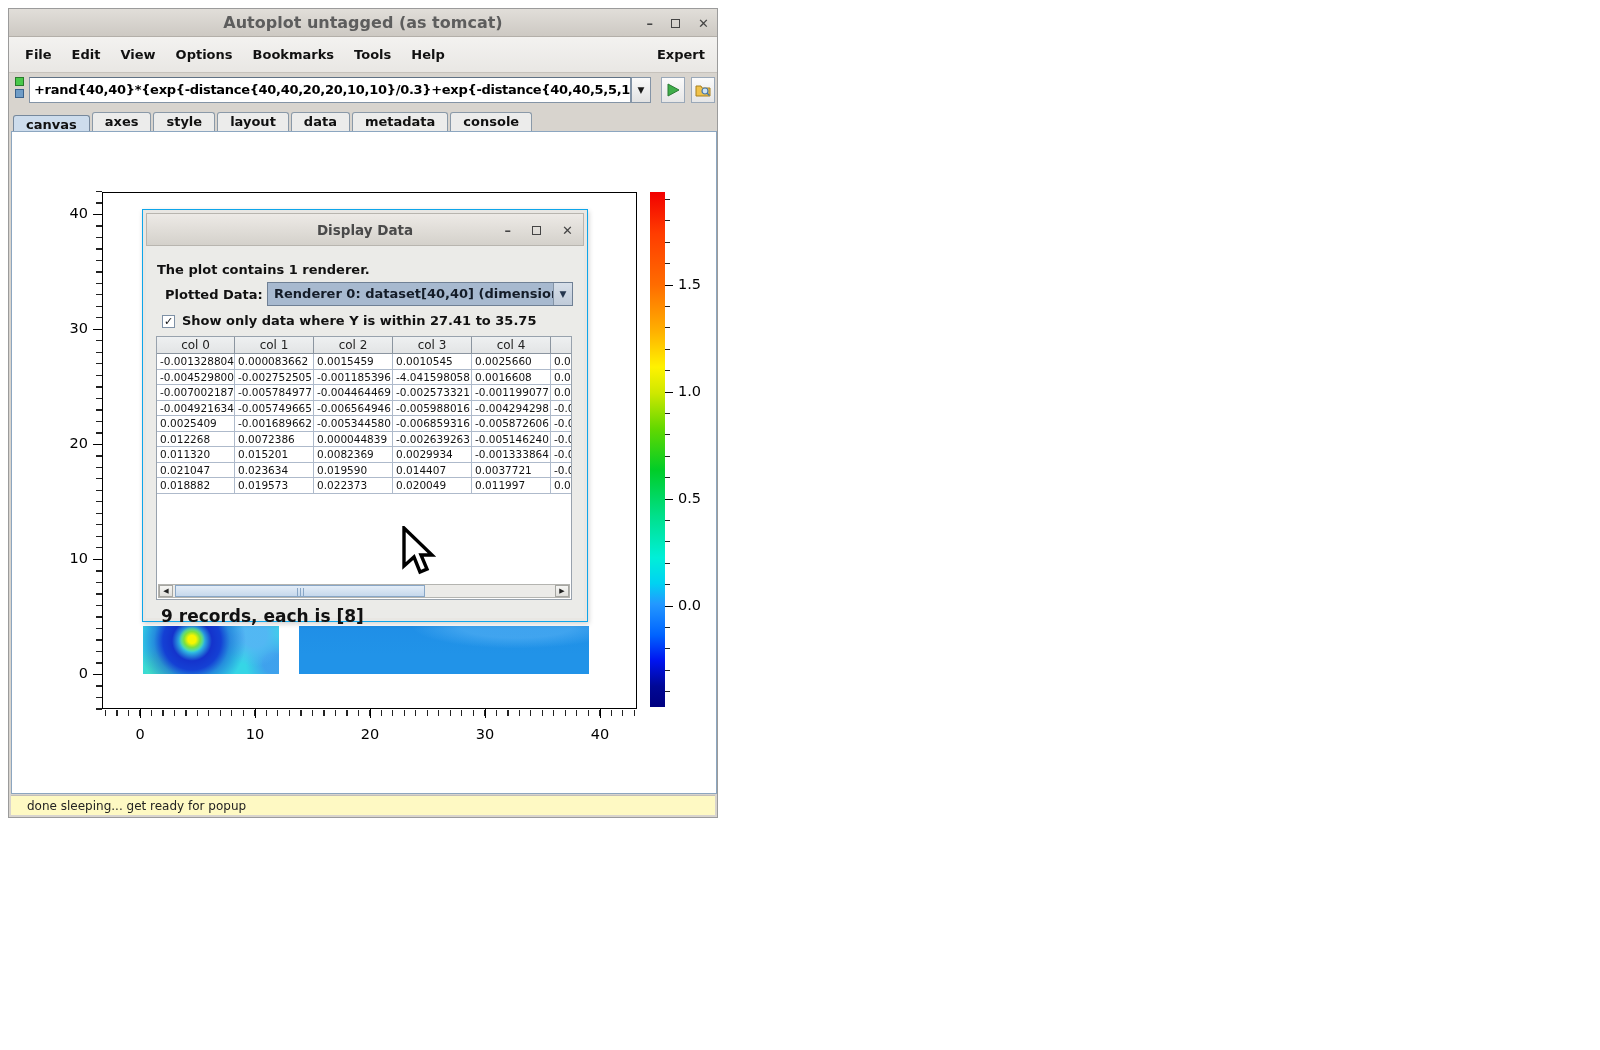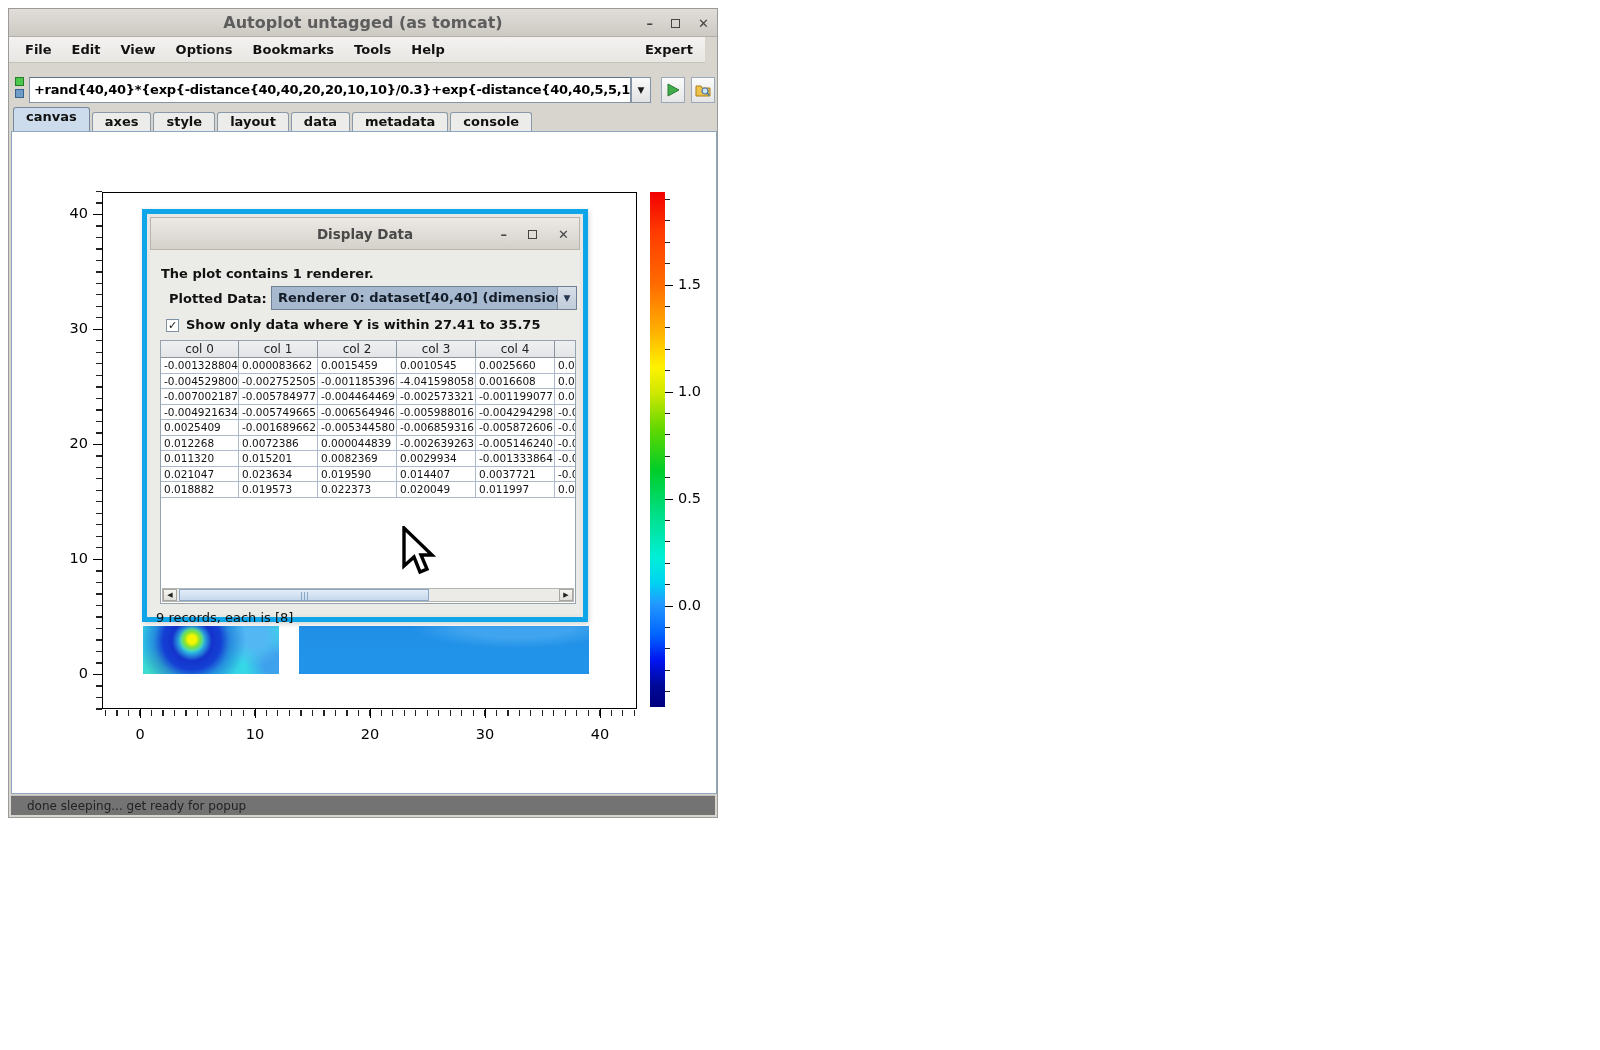--- a/index.html
+++ b/index.html
@@ -11,21 +11,21 @@
   
   .titlebar{ position:absolute; left:0; top:0; right:0; height:28px;
     background:linear-gradient(#e1ded9,#cdc9c3); border-bottom:1px solid #b3afa9;
     display:flex; align-items:center; justify-content:center; }
   .titlebar .title{ font-size:16px; font-weight:600; color:#5d5d5d; }
   .win-controls{ position:absolute; right:8px; top:0; height:28px; display:flex; align-items:center; gap:18px; }
   .win-btn{ font-size:13px; color:#444; font-weight:bold; line-height:1; cursor:default; }
   .box-glyph{ width:9px; height:9px; border:1.5px solid #444; display:inline-block; }
 
   
-  .menubar{ position:absolute; left:0; top:28px; right:12px; height:26px;
+  .menubar{ position:absolute; left:0; top:28px; right:0; height:36px;
     background:linear-gradient(#f3f2f0,#e9e7e4); border-bottom:1px solid #c6c2bc;
     display:flex; align-items:center; padding:0 6px; }
   .menu-item{ font-size:13px; font-weight:bold; color:#111; padding:0 10px; }
   .menu-right{ margin-left:auto; font-size:13px; font-weight:bold; color:#111; padding-right:6px; }
 
   
   .uribar{ position:absolute; left:0; top:54px; right:0; height:48px; }
   .led-icon{ position:absolute; left:6px; top:14px; width:10px; height:24px; }
   .led-icon .led-a{ position:absolute; left:0; top:0; width:9px; height:9px; background:#49c84b; border:1px solid #2a7a2c; }
   .led-icon .led-b{ position:absolute; left:0; top:12px; width:9px; height:9px; background:#6f9cc6; border:1px solid #3a628c; }
@@ -36,21 +36,21 @@
     background:linear-gradient(#fafafa,#e2e2e2); border:1px solid #8494a6; text-align:center;
     font-size:9px; line-height:24px; color:#1a1a1a; }
   .toolbtn{ position:absolute; top:14px; width:24px; height:26px; background:linear-gradient(#fbfbfb,#e6e6e6);
     border:1px solid #9aa8b8; display:flex; align-items:center; justify-content:center; }
   .btn-play{ left:652px; } .btn-folder{ left:682px; }
 
   
   .tabbar{ position:absolute; left:4px; top:102px; right:0; height:20px; display:flex; align-items:flex-end; gap:2px; }
   .tab{ height:19px; background:#ececeb; border:1px solid #8a99a8; border-bottom:none;
     border-radius:3px 3px 0 0; font-size:13px; font-weight:bold; color:#111; padding:0 12px; line-height:18px; }
-  .tab.selected{ height:24px; background:#cddcec; border-color:#76889c; }
+  .tab.selected{ height:16px; background:#cddcec; border-color:#76889c; }
 
   
   .canvas-panel{ position:absolute; left:2px; top:122px; width:706px; height:663px;
     background:#ffffff; border:1px solid #8ca6c0; box-shadow:inset 0 0 0 1px #ffffff; }
 
   .plot-box{ position:absolute; left:90px; top:60px; width:535px; height:517px; border:1px solid #000; }
 
   .tick{ position:absolute; background:#000; }
   .y-minor{ position:absolute; left:84px; top:59px; width:6px; height:519px;
     background:repeating-linear-gradient(to bottom,#222 0,#222 1px,transparent 1px,transparent 11.5px); }
@@ -78,21 +78,21 @@
       radial-gradient(circle at 96% 78%, rgba(64,152,238,0.85) 0 10px, rgba(64,152,238,0) 28px),
       radial-gradient(circle at 12% 88%, rgba(64,224,196,0.9) 0 9px, rgba(64,224,196,0) 24px); }
   .heatmap-right{ position:absolute; left:287px; top:494px; width:290px; height:48px;
     background-color:#2193e8;
     background-image:
       radial-gradient(ellipse 140px 30px at 75% 0%, rgba(90,180,245,0.55) 0 40%, rgba(90,180,245,0) 75%),
       linear-gradient(to bottom, rgba(30,140,230,0.6), rgba(34,152,234,0) 60%); }
 
   
   .dialog{ position:absolute; left:133px; top:200px; width:446px; height:413px;
-    background:#e9e7e3; border:5px solid #0ea5e9; box-shadow:1px 2px 5px rgba(0,0,0,0.18); }
+    background:#e9e7e3; border:1px solid #0ea5e9; box-shadow:1px 2px 5px rgba(0,0,0,0.18); }
   .dlg-titlebar{ position:absolute; left:3px; top:3px; right:3px; height:33px;
     background:linear-gradient(#edeae6,#d4d1cb); border:1px solid #b8b5af;
     display:flex; align-items:center; justify-content:center; }
   .dlg-title{ font-size:13.5px; font-weight:600; color:#4a4a4a; }
   .dlg-controls{ position:absolute; right:10px; top:0; height:33px; display:flex; align-items:center; gap:21px; }
   .dlg-body{ position:absolute; left:3px; top:36px; right:3px; bottom:3px; background:#ebebe8; }
 
   .renderer-text{ position:absolute; left:11px; top:16px; font-size:13px; font-weight:bold; color:#111; }
   .plotted-label{ position:absolute; left:19px; top:41px; font-size:13px; font-weight:bold; color:#111; }
   .combo{ position:absolute; left:121px; top:36px; width:306px; height:24px;
@@ -122,24 +122,24 @@
 
   .hscroll{ position:absolute; left:1px; right:1px; bottom:1px; height:14px; background:#ecebe8;
     border:1px solid #b4b4b0; display:flex; }
   .scroll-btn{ width:14px; height:12px; background:linear-gradient(#f6f6f4,#e0dfdb); border:1px solid #a6a6a2;
     font-size:7px; line-height:11px; text-align:center; color:#222; }
   .scroll-track{ position:relative; flex:1; }
   .scroll-thumb{ position:absolute; left:2px; top:0; width:250px; height:12px;
     background:linear-gradient(#e3edf8,#c6d8ec); border:1px solid #88a6c6; }
   .thumb-grip{ position:absolute; left:50%; top:2px; width:7px; height:8px; margin-left:-3px;
     background:repeating-linear-gradient(to right,#88a6c6 0,#88a6c6 1px,transparent 1px,transparent 3px); }
-  .records-text{ position:absolute; left:6px; top:360px; font-size:13px; font-weight:normal; color:#111; }
-
-  
-  .statusbar{ position:absolute; left:2px; right:2px; bottom:2px; height:20px; background:#737373;
+  .records-text{ position:absolute; left:15px; top:360px; font-size:17px; font-weight:bold; color:#111; }
+
+  
+  .statusbar{ position:absolute; left:2px; right:2px; bottom:2px; height:20px; background:#fef9c3;
     border-top:1px solid #c2beb8; }
   .status-text{ position:absolute; left:16px; top:3px; font-size:12px; color:#222; }
 
   .cursor{ position:absolute; left:401px; top:526px; width:36px; height:50px; }
 </style>
 </head>
 <body>
 
 <div class="app-window">
 

